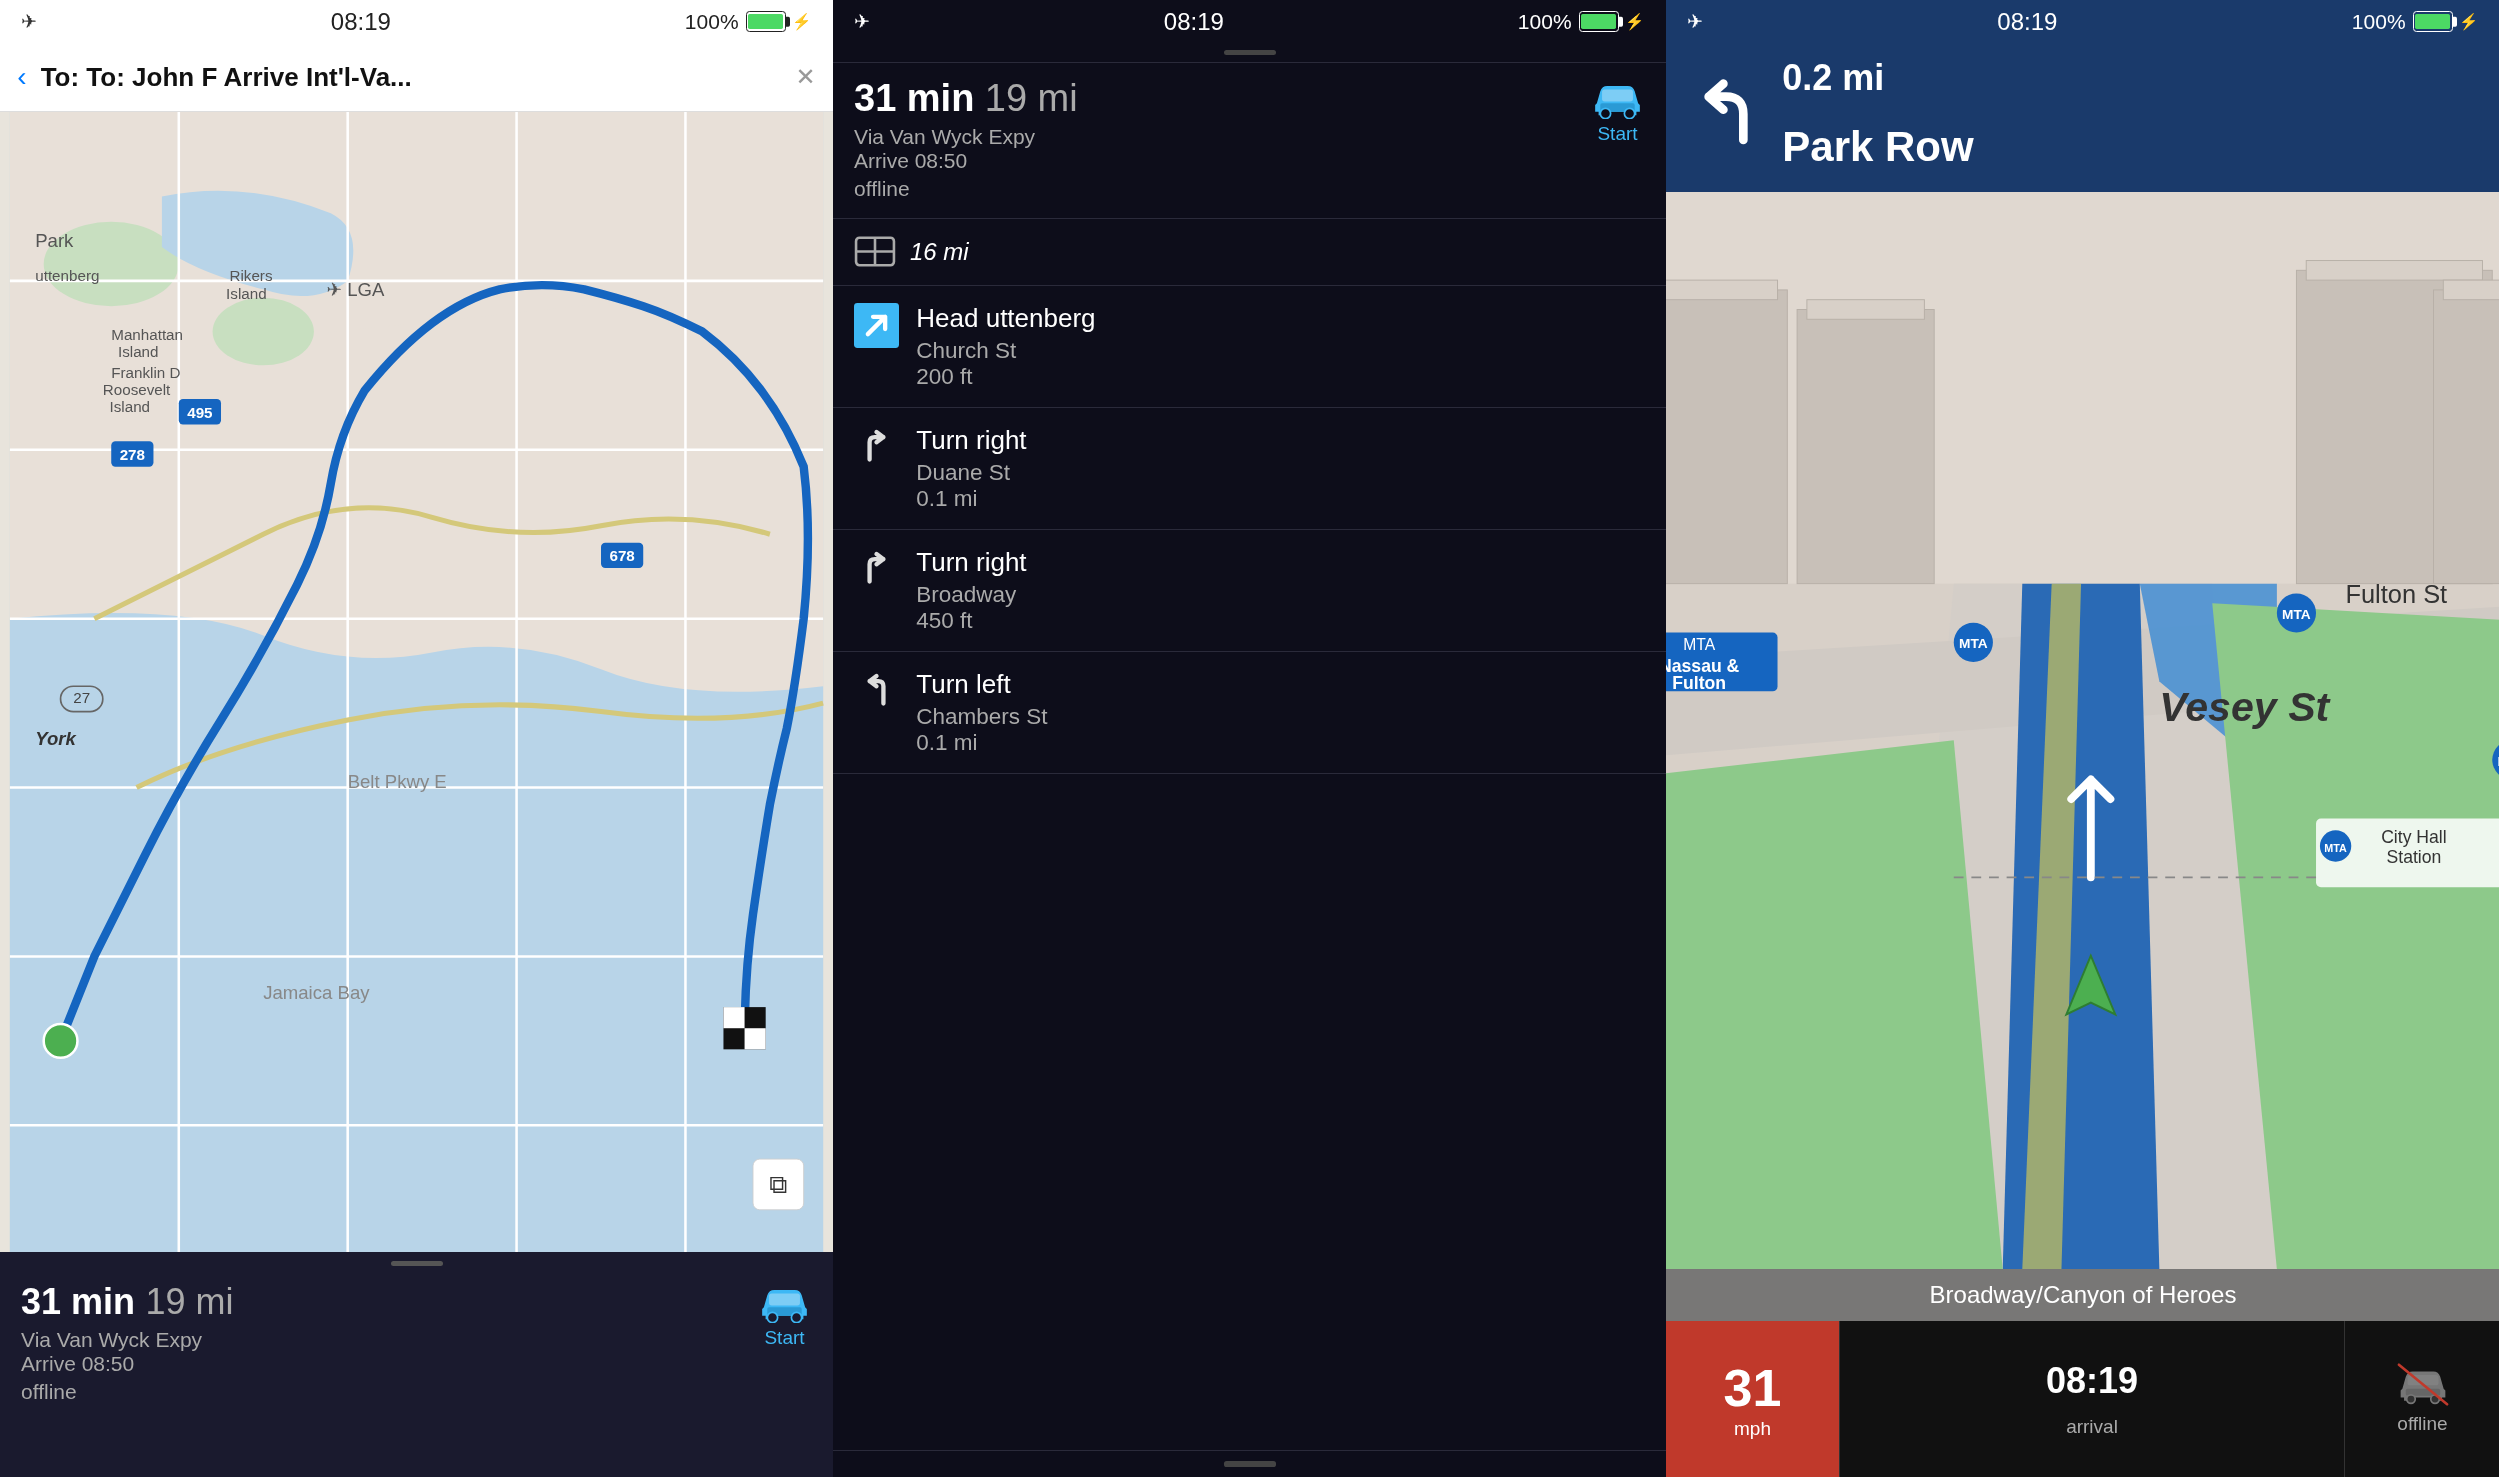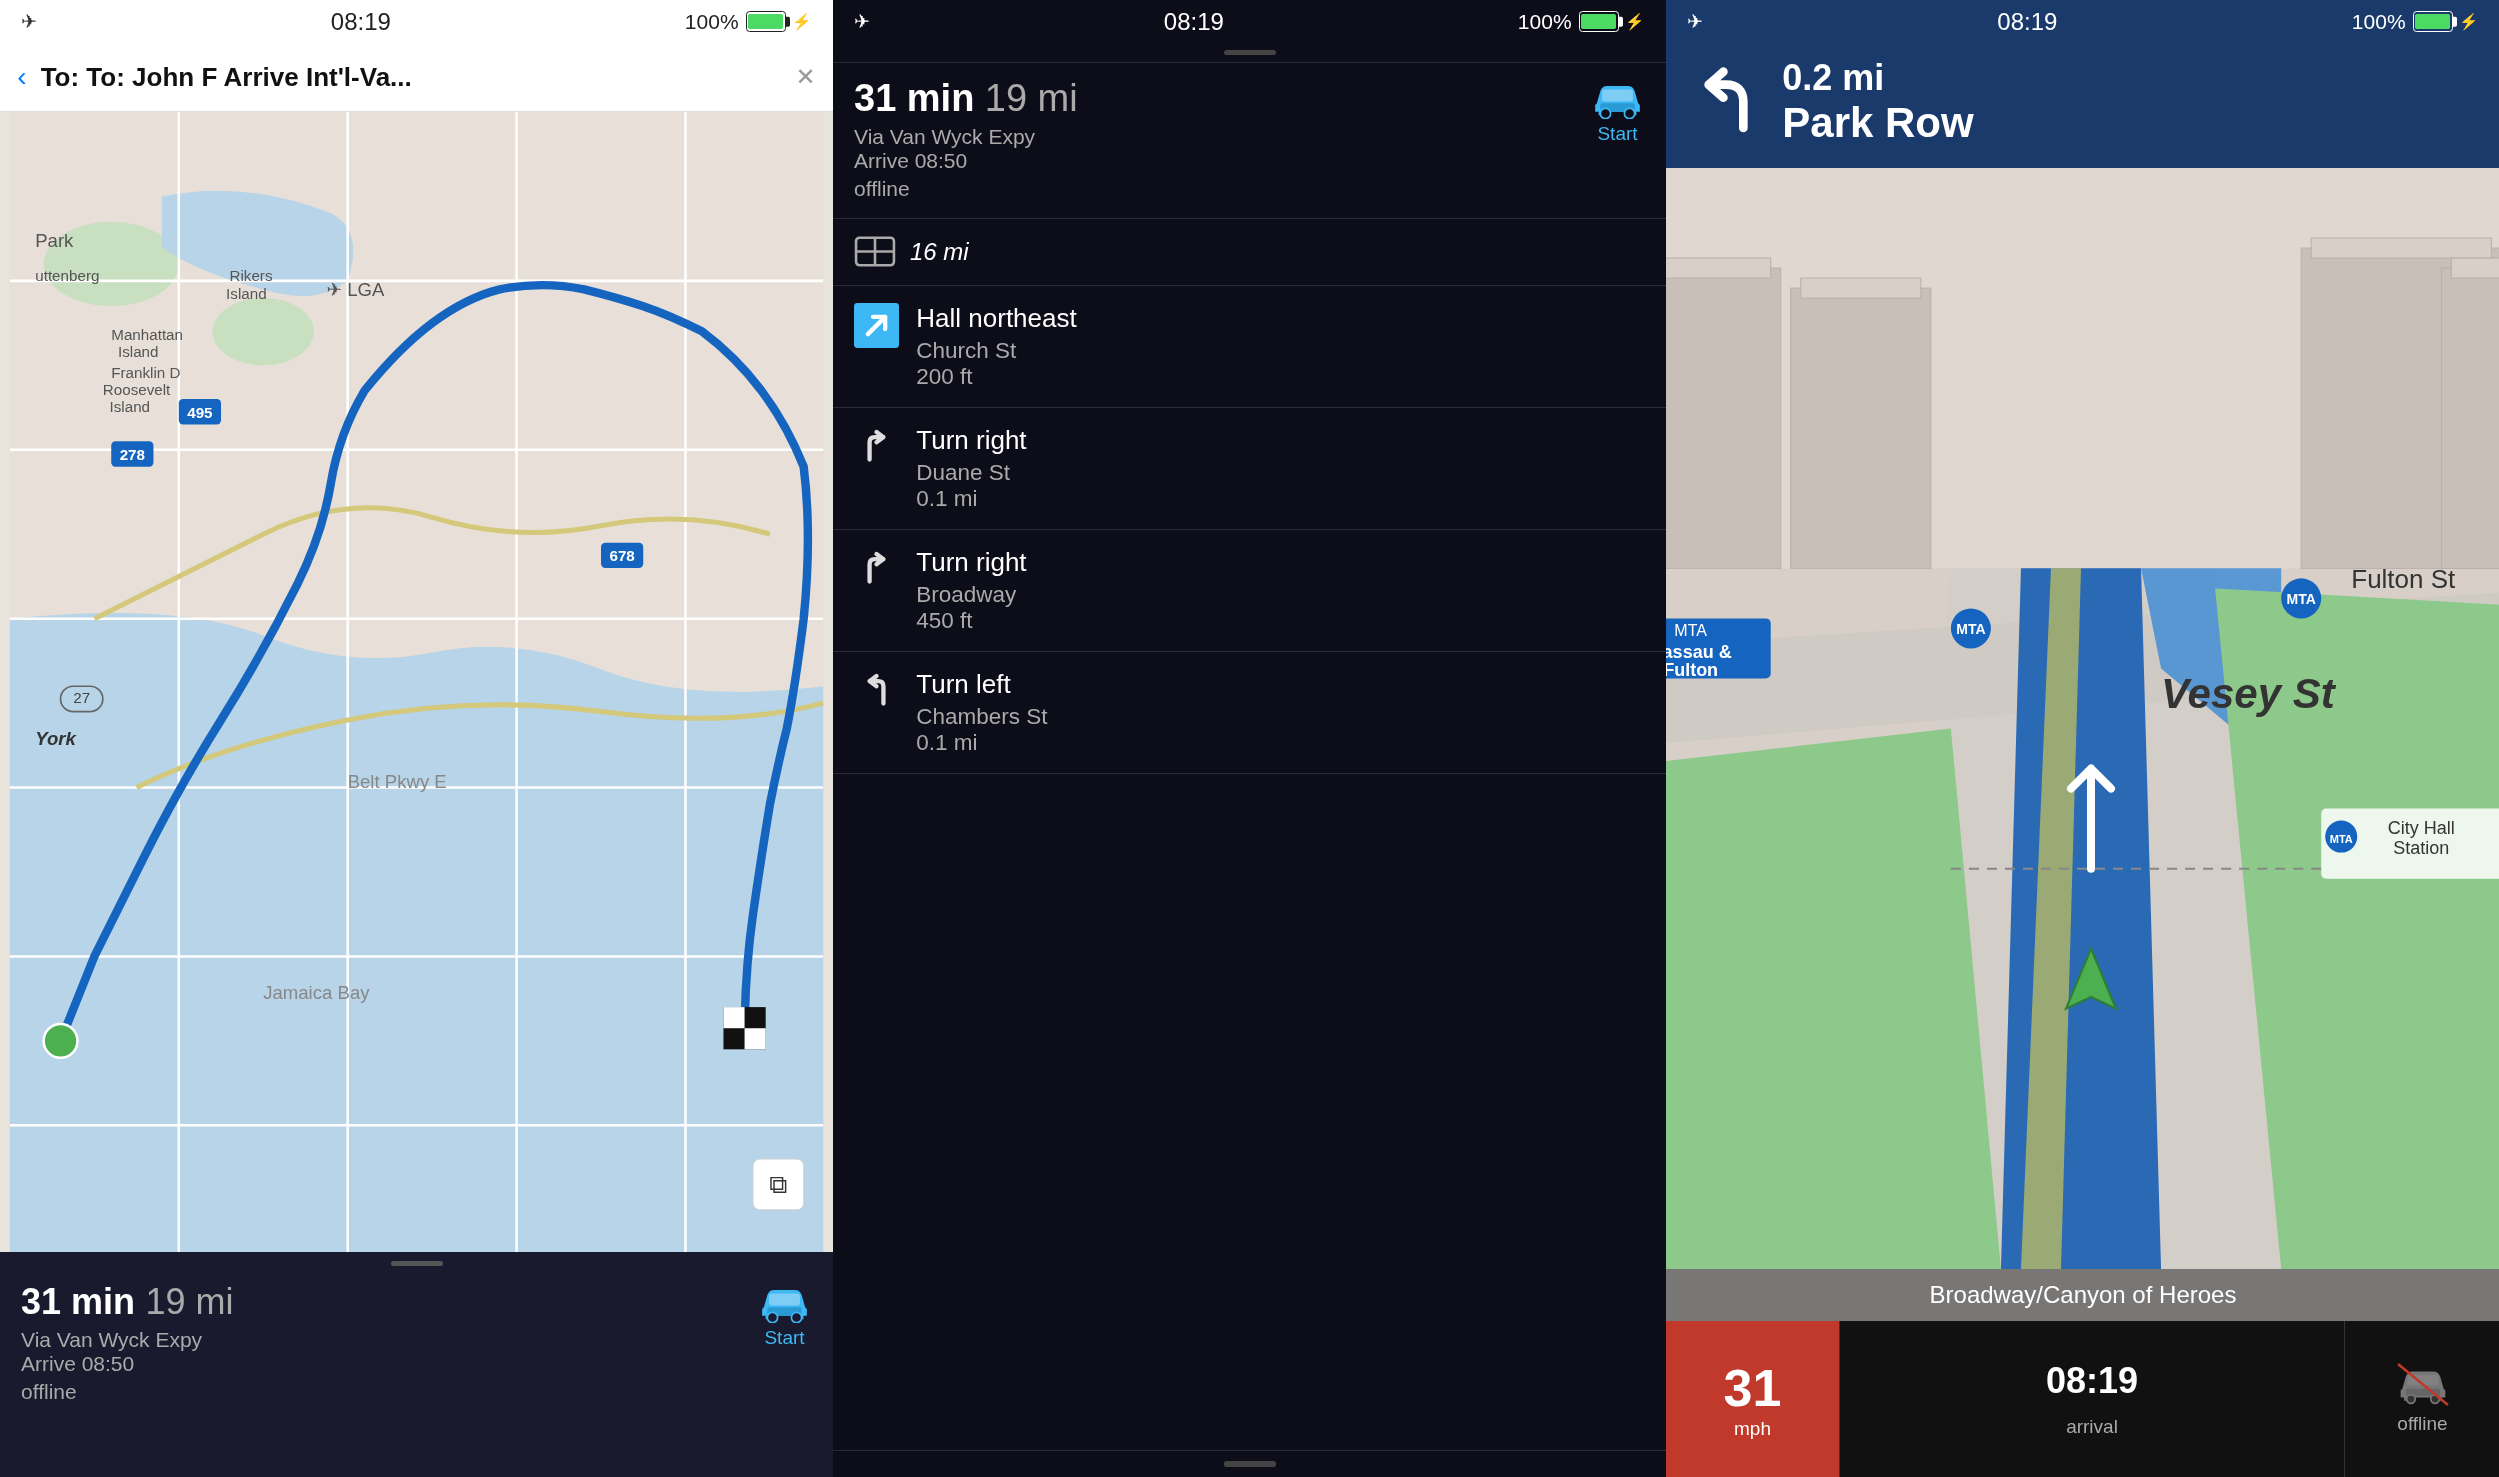--- a/index.html
+++ b/index.html
@@ -273,21 +273,21 @@
       flex-shrink: 0;
       z-index: 10;
     }
     .turn-arrow {
       width: 78px;
       height: 78px;
       flex-shrink: 0;
     }
     .turn-info {}
     .turn-distance { font-size: 36px; font-weight: 700; color: #fff; }
-    .turn-street { font-size: 42px; font-weight: 700; color: #fff; }
+    .turn-street { font-size: 42px; font-weight: 700; color: #fff; margin-top: 24px; }
 
     .nav-3d-map {
       flex: 1;
       position: relative;
       overflow: hidden;
     }
 
     .road-name-bar {
       height: 52px;
       background: rgba(100,100,100,0.85);
@@ -538,21 +538,21 @@
   </div>
 
   <div class="dir-step">
     <div class="step-icon-box">
       <svg width="45" height="45" viewBox="0 0 52 52">
         <rect width="52" height="52" rx="4" fill="#3db8f5"></rect>
         <path d="M16,36 L36,16 M36,16 L22,16 M36,16 L36,30" stroke="#fff" stroke-width="5" stroke-linecap="round" stroke-linejoin="round" fill="none"></path>
       </svg>
     </div>
     <div class="step-text">
-      <div class="step-instruction">Hall northeast</div>
+      <div class="step-instruction">Head uttenberg</div>
       <div class="step-street">Church St</div>
       <div class="step-distance">200 ft</div>
     </div>
   </div>
 
   <div class="dir-step">
     <div class="step-icon-box">
       <svg width="45" height="45" viewBox="0 0 52 52">
         <path d="M18,40 L18,20 Q18,14 24,14 L34,14 M34,14 L26,8 M34,14 L26,20" stroke="#ddd" stroke-width="5" stroke-linecap="round" stroke-linejoin="round" fill="none"></path>
       </svg>

